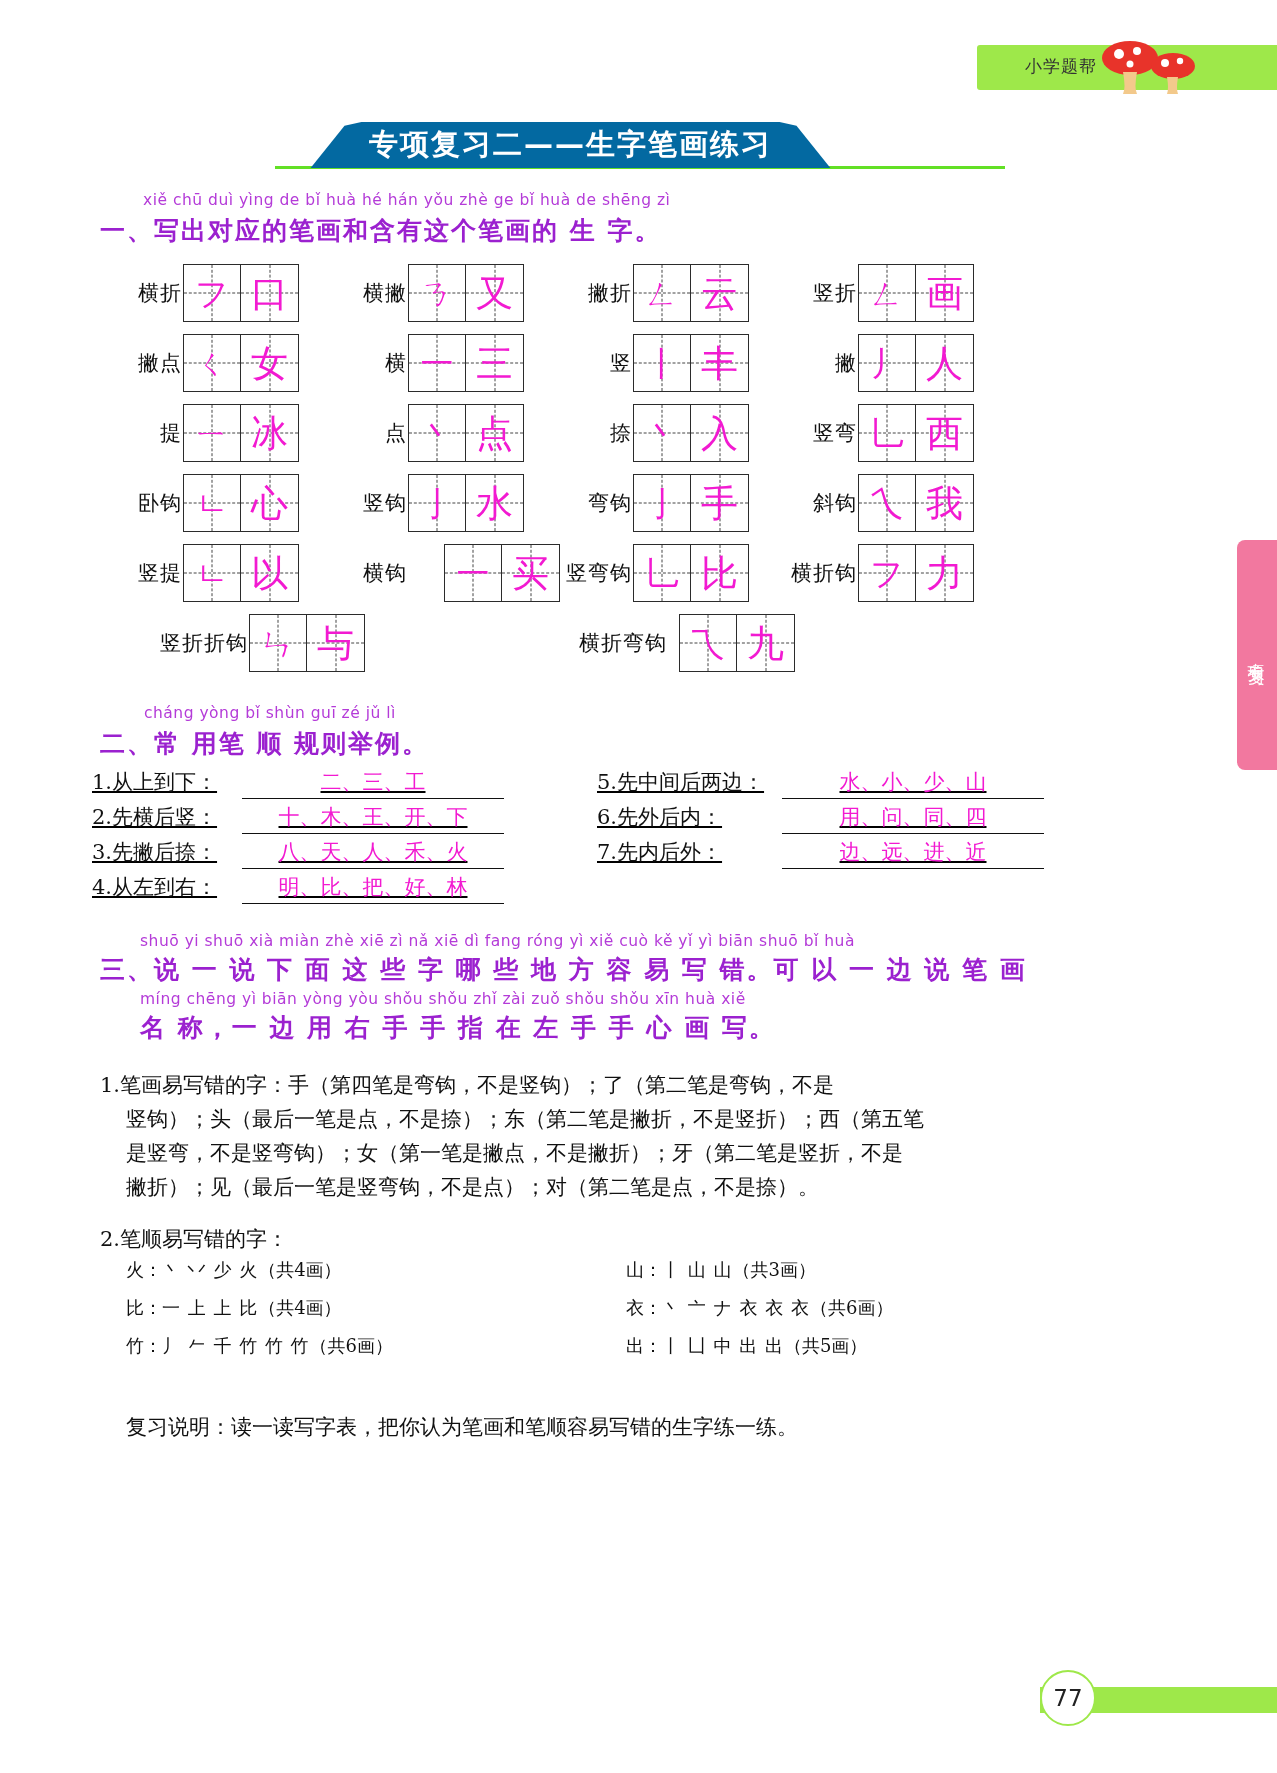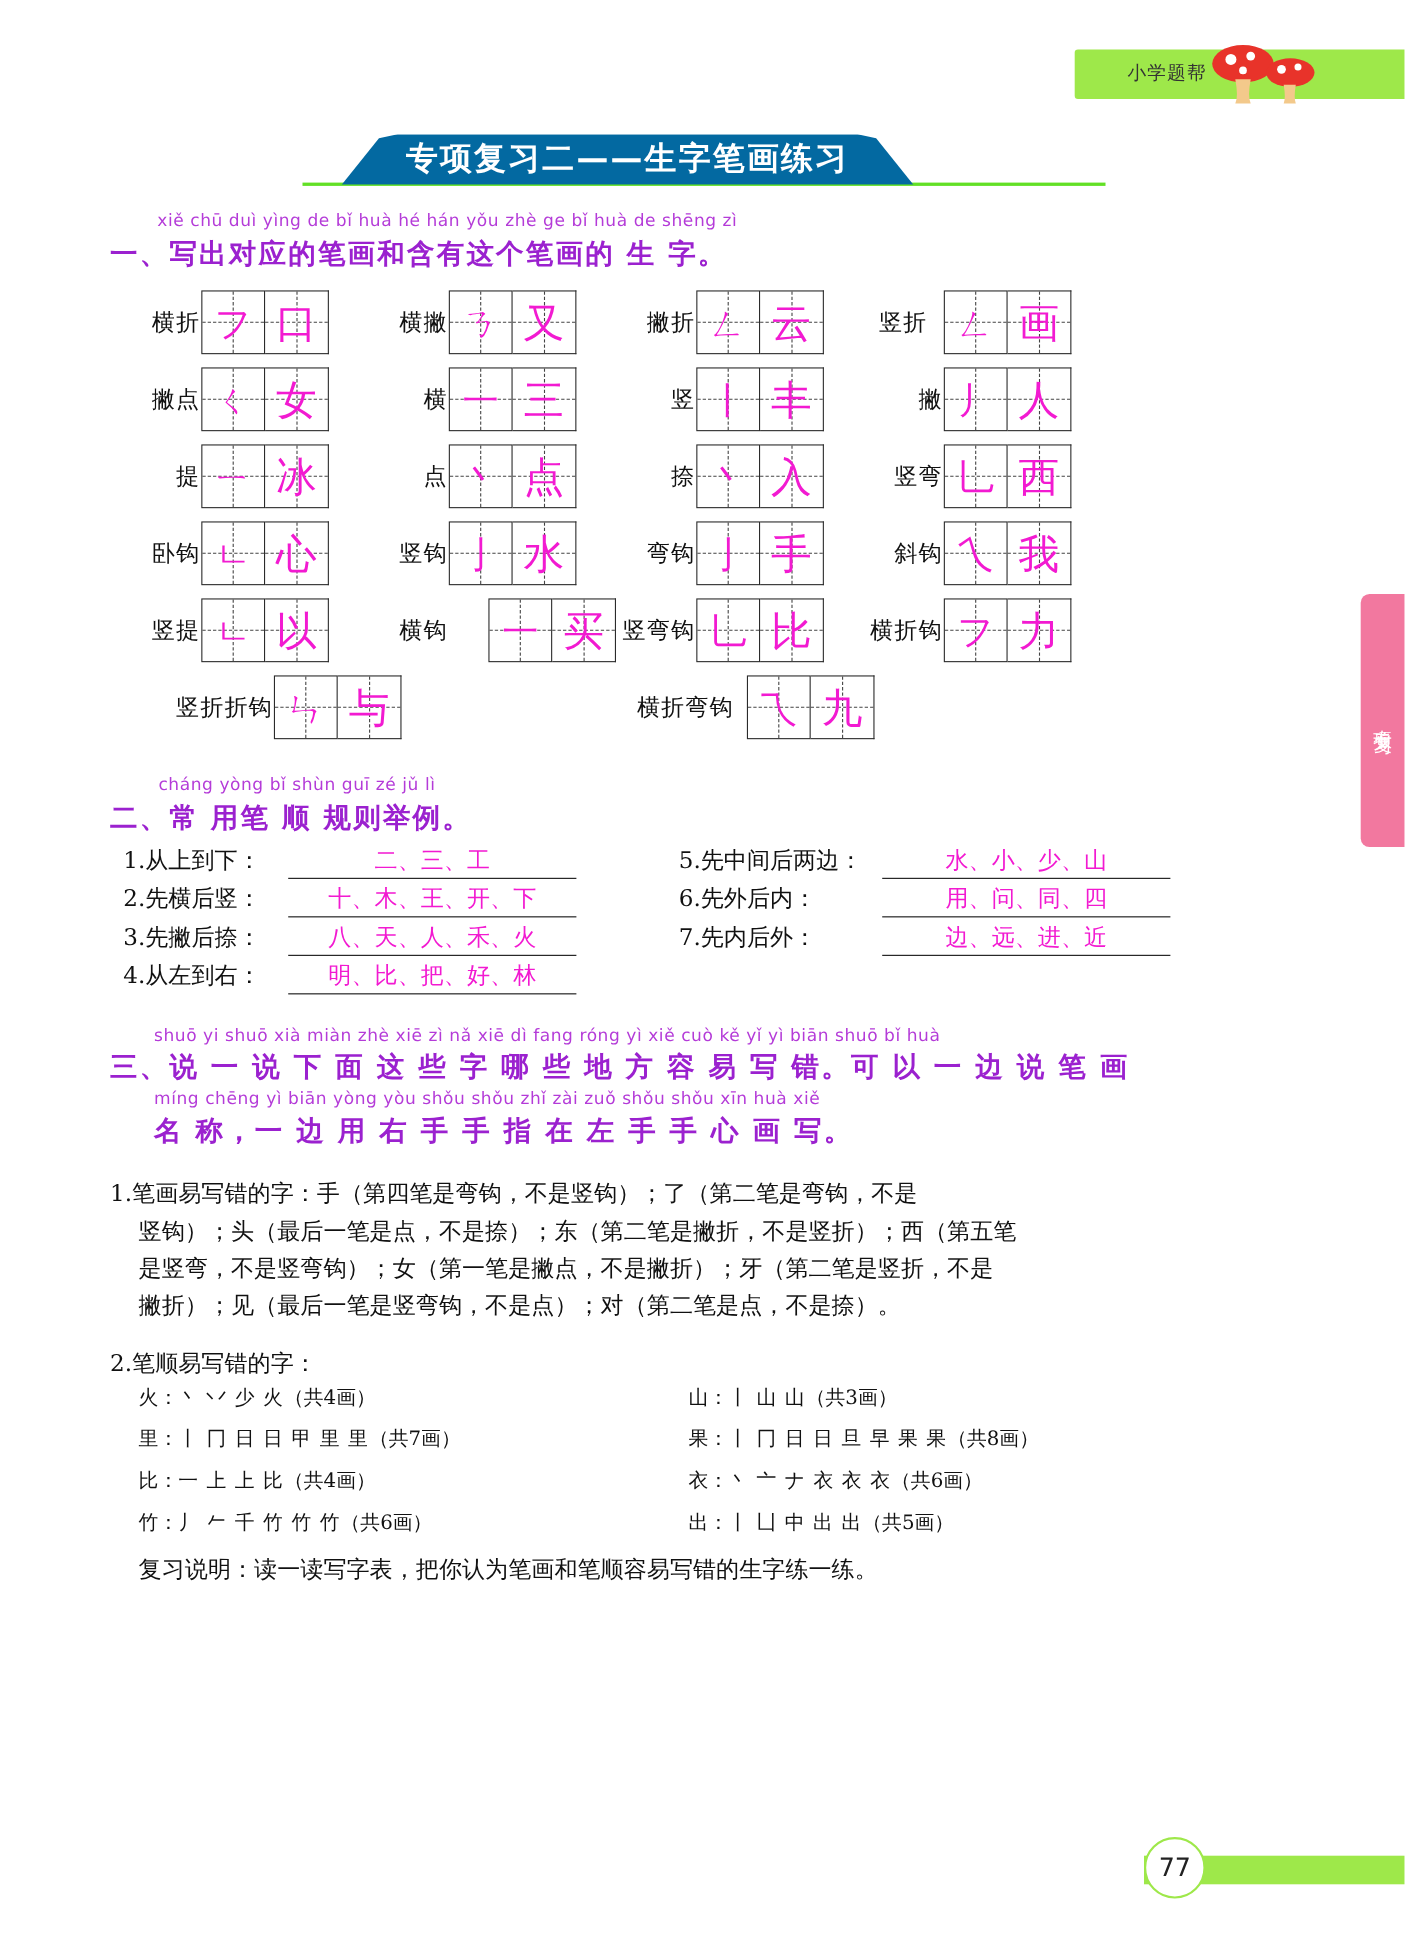--- a/index.html
+++ b/index.html
@@ -90,21 +90,21 @@
     position:relative; z-index:2;
     color:#f21ad1; font-size:37px; line-height:1;
     font-family:"DejaVu Sans","Liberation Sans",sans-serif;
   }
   .ink.stroke{ font-size:33px; }
 
   
   #sec2-pinyin{ position:absolute; left:144px; top:704px; }
   #sec2-head{ position:absolute; left:100px; top:727px; }
 
-  #rules{ position:absolute; left:112px; top:768px; width:1010px; }
+  #rules{ position:absolute; left:92px; top:768px; width:1010px;text-decoration:underline; }
   .rule-cols{ display:flex; }
   .rule-col{ width:505px; }
   .rule{ display:flex; align-items:baseline; height:35px; }
   .rule-label{
     font-size:21px; color:#111; white-space:nowrap;
     font-family:"DejaVu Serif","Liberation Serif",serif;
   }
   .rule-answer{
     flex:1; border-bottom:1.6px solid #111;
     text-align:center; padding:0 6px 2px 6px;
@@ -216,21 +216,21 @@
         <div class="boxes">
           <div class="tzbox">
             <span class="ink stroke">ㄥ</span>
           </div>
           <div class="tzbox">
             <span class="ink">云</span>
           </div>
         </div>
       </div>
       <div class="cellgroup" style="width: 225px;">
-        <div class="slabel" style="width: 72px; text-align: center;">竖折</div>
+        <div class="slabel" style="width: 72px; text-align: right;">竖折</div>
         <div class="boxes">
           <div class="tzbox">
             <span class="ink stroke">ㄥ</span>
           </div>
           <div class="tzbox">
             <span class="ink">画</span>
           </div>
         </div>
       </div>
     </div>
@@ -497,24 +497,20 @@
   </div>
 <div id="para2head" class="body-block">
     <div class="btxt">2.笔顺易写错的字：</div>
   </div>
 <div id="strokelist">
     <div class="sl-row">
       <div class="sl-item"><span>火：</span><span class="sl-seq">丶 丷 少 火</span><span>（共4画）</span></div>
       <div class="sl-item"><span>山：</span><span class="sl-seq">丨 山 山</span><span>（共3画）</span></div>
     </div>
     <div class="sl-row">
-      <div class="sl-item"><span>里：</span><span class="sl-seq">丨 冂 日 日 甲 里 里</span><span>（共7画）</span></div>
-      <div class="sl-item"><span>果：</span><span class="sl-seq">丨 冂 日 日 旦 早 果 果</span><span>（共8画）</span></div>
-    </div>
-    <div class="sl-row">
       <div class="sl-item"><span>比：</span><span class="sl-seq">一 上 上 比</span><span>（共4画）</span></div>
       <div class="sl-item"><span>衣：</span><span class="sl-seq">丶 亠 ナ 衣 衣 衣</span><span>（共6画）</span></div>
     </div>
     <div class="sl-row">
       <div class="sl-item"><span>竹：</span><span class="sl-seq">丿 𠂉 千 竹 竹 竹</span><span>（共6画）</span></div>
       <div class="sl-item"><span>出：</span><span class="sl-seq">丨 凵 中 出 出</span><span>（共5画）</span></div>
     </div>
   </div>
 <div id="note" class="body-block btxt">复习说明：读一读写字表，把你认为笔画和笔顺容易写错的生字练一练。</div>
 

